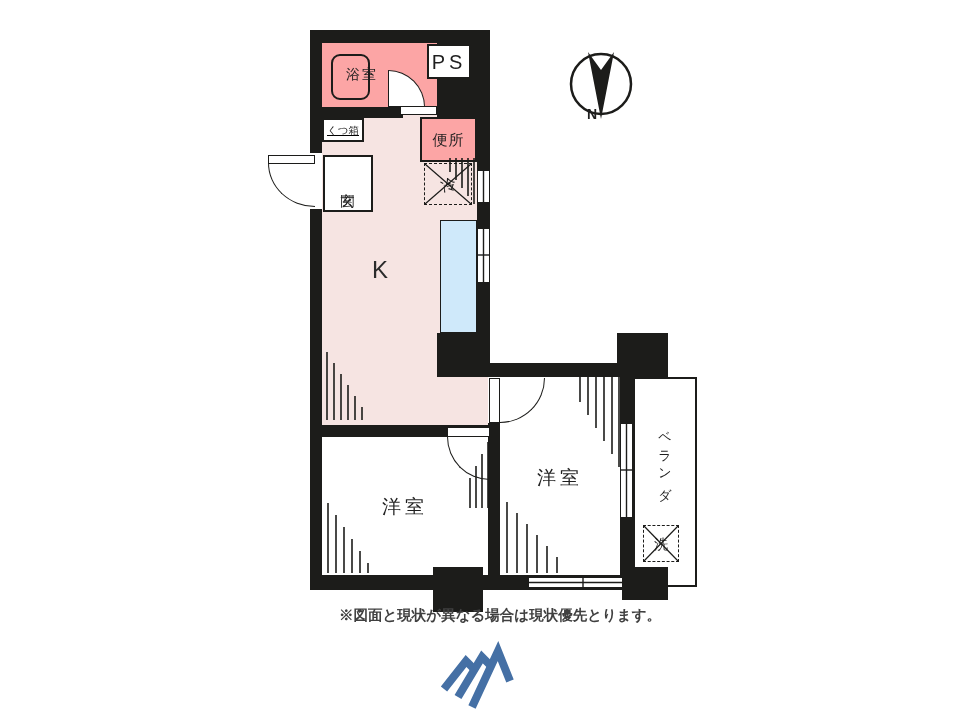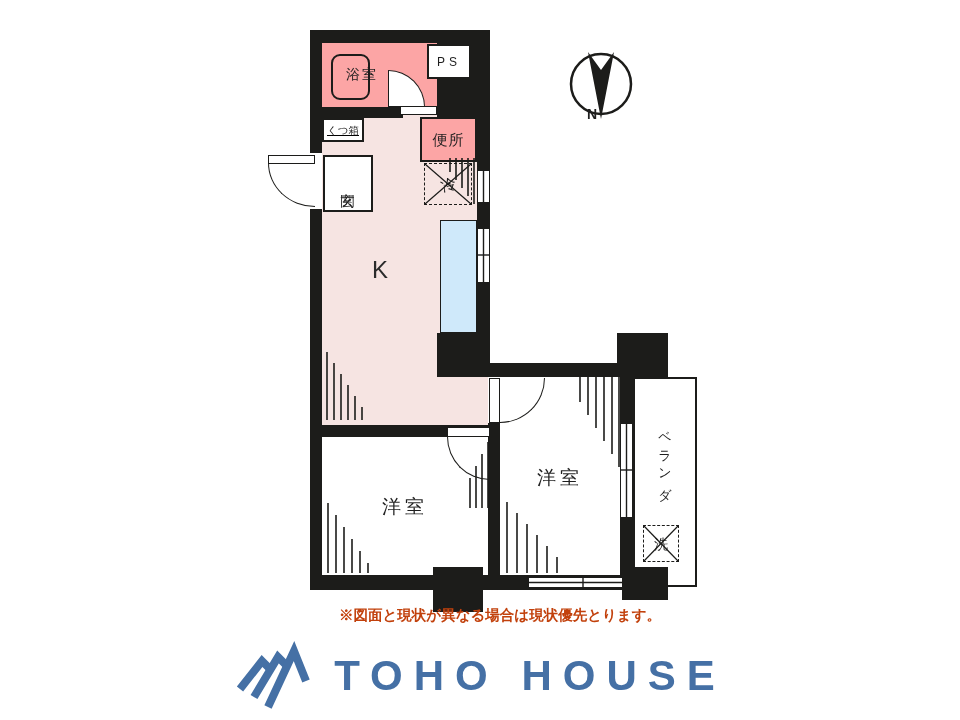--- a/index.html
+++ b/index.html
@@ -40,21 +40,21 @@
   <div class="w" style="left:617px;top:333px;width:51px;height:44px;"></div>
   <div class="w" style="left:620px;top:377px;width:13px;height:210px;"></div>
   <div class="w" style="left:310px;top:575px;width:323px;height:15px;"></div>
   <div class="w" style="left:433px;top:567px;width:50px;height:45px;"></div>
 
   <div class="abs blue" style="left:322px;top:43px;width:115px;height:64px;"></div>
   <div class="abs" style="left:331px;top:54px;width:39px;height:46px;border:2px solid #1c1c1a;border-radius:9px;"></div>
   <div class="abs lbl" style="left:346px;top:67px;font-size:14px;letter-spacing:2px;">浴室</div>
 
   <div class="box" style="left:427px;top:44px;width:44px;height:35px;">
-    <span class="lbl" style="font-size:12px;letter-spacing:4px;">PS</span>
+    <span class="lbl" style="font-size:20px;letter-spacing:4px;">PS</span>
   </div>
 
   <div class="abs" style="left:388px;top:70px;width:37px;height:37px;background:#fff;border:1.5px solid #1c1c1a;border-top-right-radius:100% 100%;"></div>
   <div class="win" style="left:400px;top:106px;width:37px;height:9px;"></div>
 
   <div class="box" style="left:322px;top:118px;width:42px;height:24px;text-decoration:underline;">
     <span class="lbl" style="font-size:10.5px;">くつ箱</span>
   </div>
   <div class="abs" style="left:310px;top:153px;width:12px;height:56px;background:#fff;"></div>
   <div class="box" style="left:323px;top:155px;width:50px;height:57px;">
@@ -152,26 +152,25 @@
         <line x1="620" y1="470" x2="633" y2="470"></line>
       <line x1="529" y1="582.5" x2="629" y2="582.5"></line>
         <line x1="583" y1="577" x2="583" y2="588"></line>
     </g>
   </svg>
 
   <div class="abs lbl center" style="left:582px;top:105px;width:20px;height:18px;font-size:14px;font-weight:600;">N</div>
   <div class="abs lbl center" style="left:360px;top:256px;width:40px;height:28px;font-size:24px;color:#2b2b2b;">K</div>
   <div class="abs lbl center" style="left:355px;top:494px;width:100px;height:24px;font-size:19px;letter-spacing:4px;">洋室</div>
   <div class="abs lbl center" style="left:510px;top:465px;width:100px;height:24px;font-size:19px;letter-spacing:4px;">洋室</div>
-  <div class="abs lbl center" style="left:310px;top:605px;width:380px;height:20px;font-size:14.5px;font-weight:bold;color:#c2410c;">※図面と現状が異なる場合は現状優先とります。</div>
+  <div class="abs lbl center" style="left:310px;top:605px;width:380px;height:20px;font-size:14.5px;font-weight:bold;color:#404040;">※図面と現状が異なる場合は現状優先とります。</div>
 
   <div class="abs" style="left:0;top:636px;width:960px;height:80px;display:flex;align-items:center;justify-content:center;gap:16px;">
     <svg width="84" height="74" viewBox="0 0 84 74" style="flex:0 0 auto;">
       <g stroke="#4570a5" stroke-width="8" fill="none" stroke-linejoin="miter" stroke-linecap="butt">
         <polyline points="6,50 28,22 36,30"></polyline>
         <polyline points="20,58 44,18 54,28"></polyline>
         <polyline points="34,68 60,12 72,42"></polyline>
       </g>
     </svg>
-    <span style="font-size:42px;font-weight:600;letter-spacing:11px;color:#4570a5;">TOHO HOUSE</span>
   </div>
 
 </div>
 
 </body></html>

